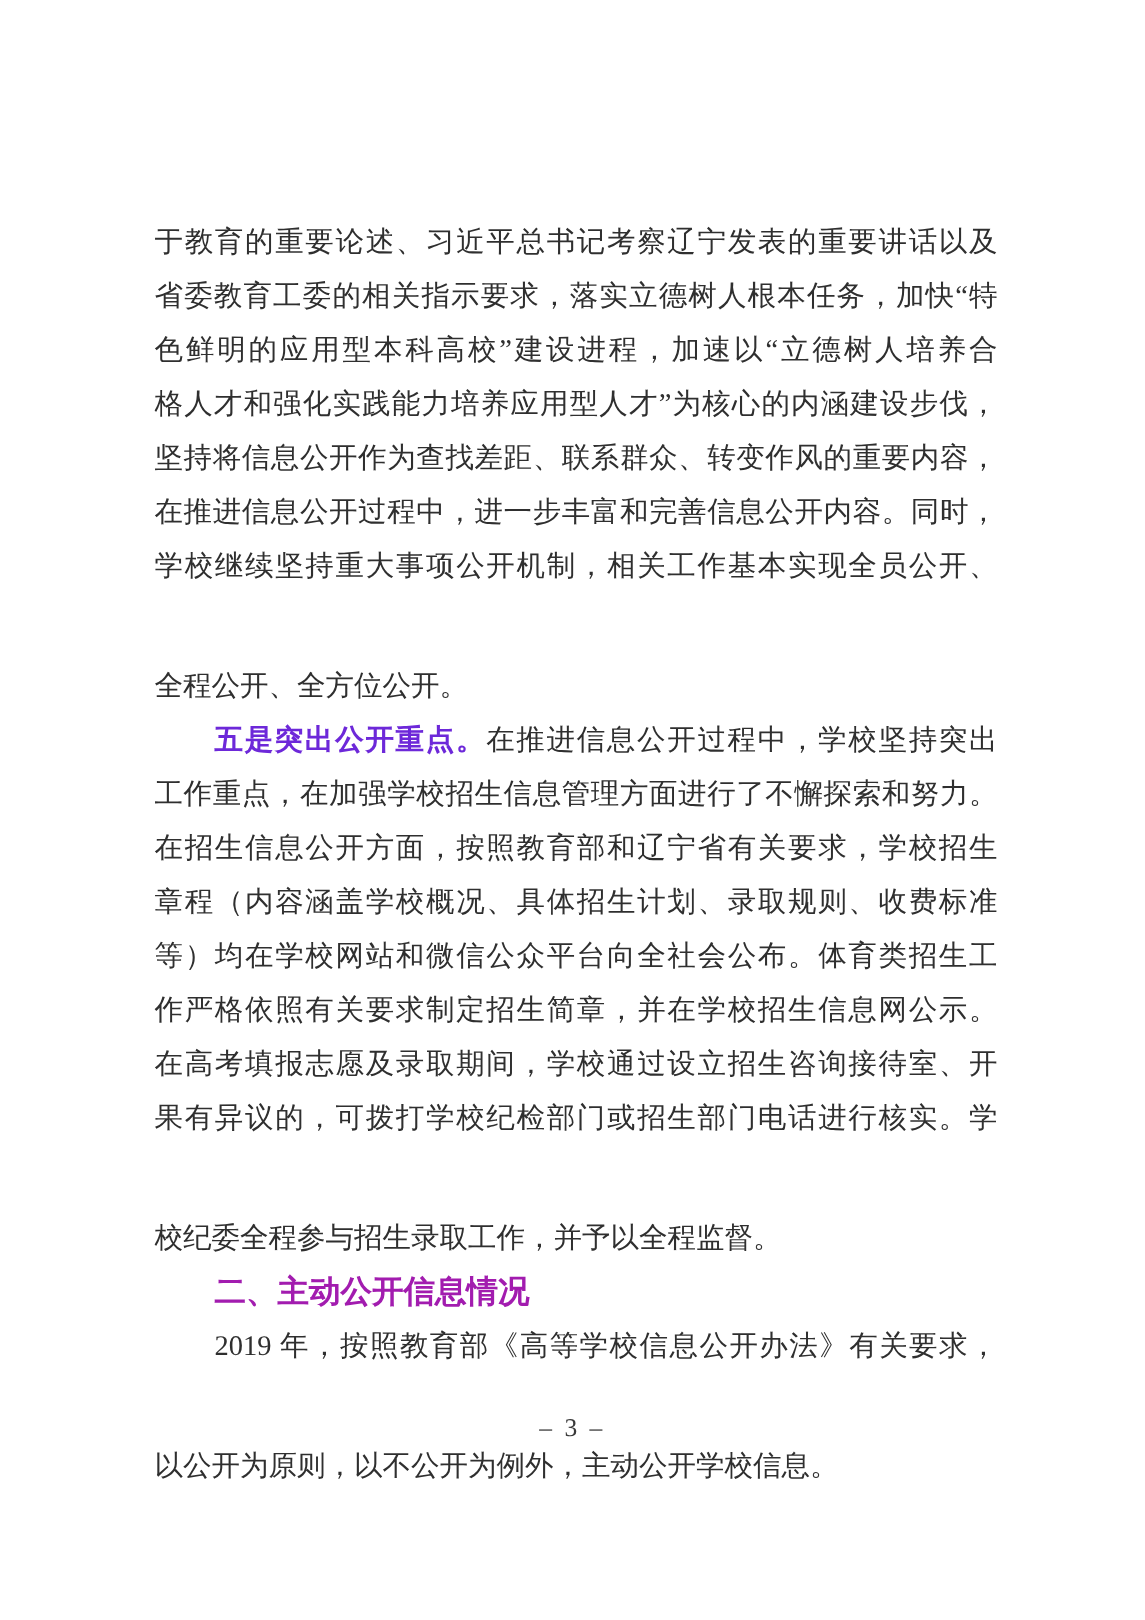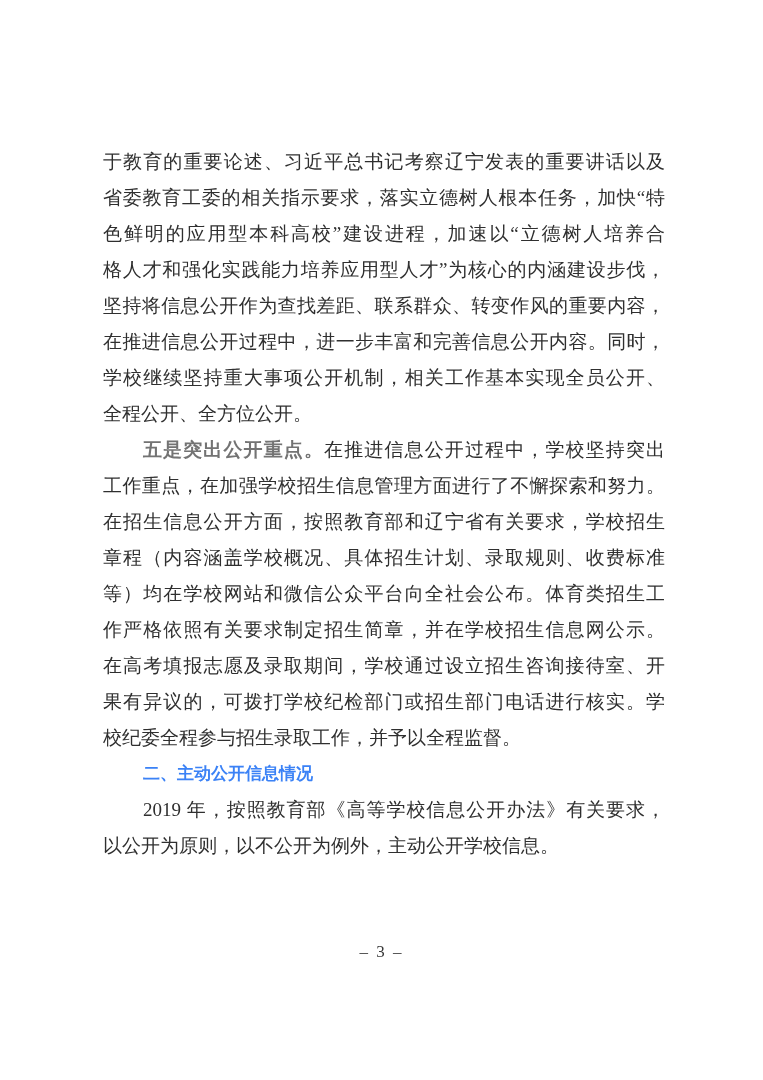--- a/index.html
+++ b/index.html
@@ -13,26 +13,26 @@
   .content{
     position:absolute;left:103px;top:144px;width:562px;
   }
   .line{
     height:36px;line-height:36px;
     font-size:19px;color:#2f2f2f;
     overflow:hidden;
     white-space:normal;
   }
   .j{text-align:justify;text-align-last:justify;}
-  .l{text-align:left;text-align-last:left;}
+  .l{text-align:left;text-align-last:left;margin-top:44px;}
   .indent{text-indent:40px;}
-  .b{font-weight:bold;color:#737373;}
+  .b{font-weight:bold;color:#6d28d9;}
   .heading{
     font-family:"Liberation Sans","DejaVu Sans",sans-serif;
-    font-weight:bold;font-size:17px;color:#3b82f6;
+    font-weight:bold;font-size:21px;color:#a21caf;
   }
   .footer{
     position:absolute;top:942px;left:0;width:100%;
     text-align:center;
     font-size:17px;color:#3a3a3a;letter-spacing:2px;
     font-family:"Liberation Serif","DejaVu Serif",serif;
   }
 </style>
 </head>
 <body>

